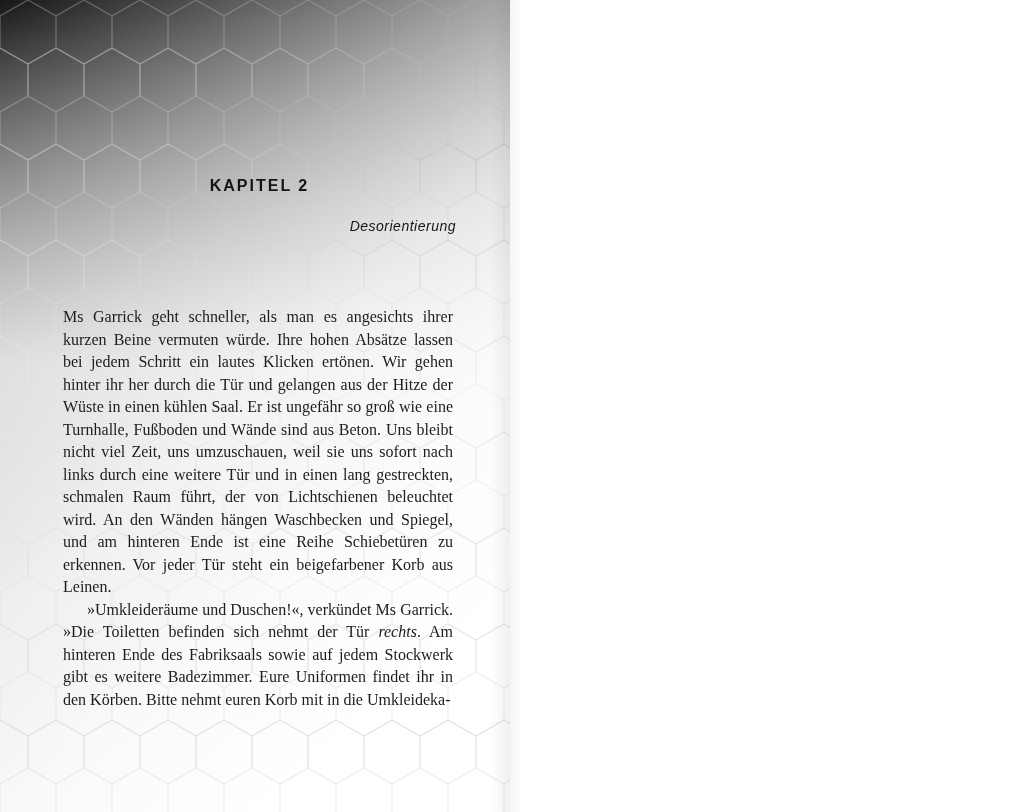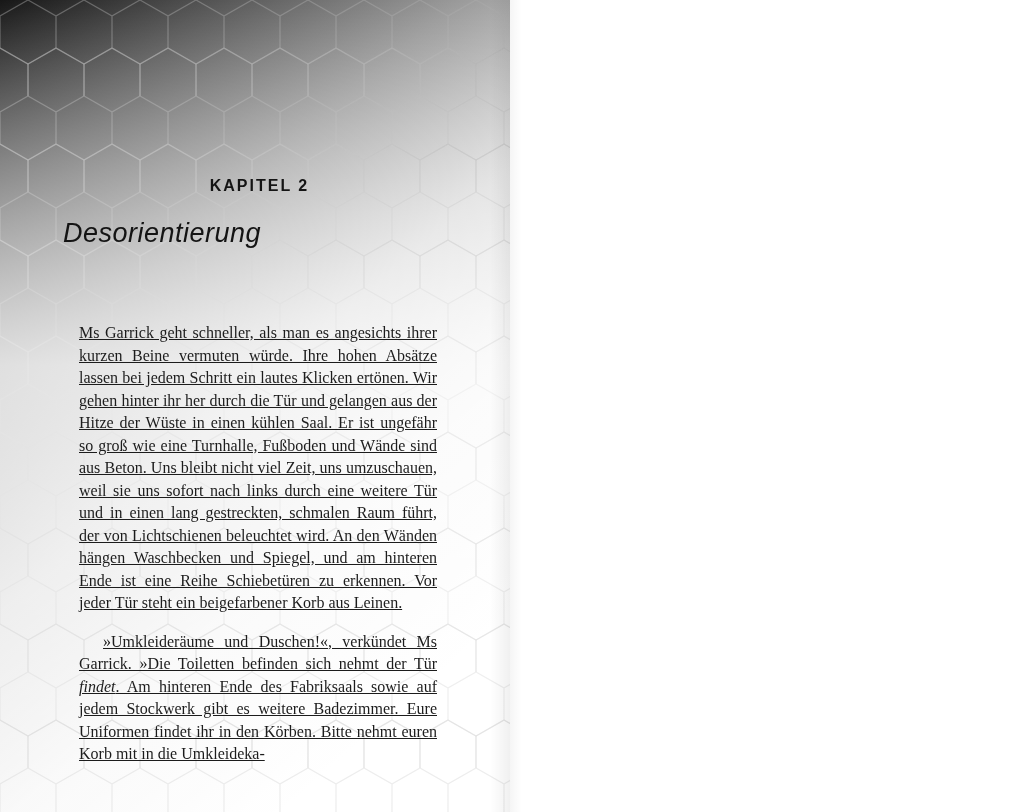--- a/index.html
+++ b/index.html
@@ -34,38 +34,38 @@
     position: absolute; left: 63px; top: 177px; width: 393px;
     text-align: center;
     font-family: "Liberation Sans", sans-serif;
     font-weight: bold;
     font-size: 16px;
     letter-spacing: 2px;
     color: #141414;
   }
   .chapter-title {
     position: absolute; left: 63px; top: 218px; width: 393px;
-    text-align: left;
+    text-align: right;
     font-family: "Liberation Sans", sans-serif;
     font-style: italic;
-    font-size: 27px;
+    font-size: 14px;
     letter-spacing: 0.5px;
     color: #141414;
   }
 
   .body-col {
     position: absolute;
     width: 390px;
     font-size: 16px;
     line-height: 22.5px;
     text-align: justify;
   }
   .body-col-left  { left: 63px;  top: 306px; }
 
-  .body-col p { margin: 16px; text-decoration: underline; }
+  .body-col p { margin: 0; }
   .body-col p.indent { text-indent: 1.5em; }
   .body-col i { font-style: italic; }
 
   .page-number {
     position: absolute; top: 714px; width: 390px;
     text-align: center;
     font-size: 15px;
     color: #1c1c1c;
   }
   .page-number-left  { left: 63px; }
@@ -104,21 +104,21 @@
         <rect x="0" y="0" width="510" height="812" fill="url(#hexpat)"></rect>
         <rect x="0" y="0" width="510" height="812" fill="url(#whitefade)"></rect>
       </svg>
     </div>
 
     <div class="chapter-label">KAPITEL 2</div>
     <div class="chapter-title">Desorientierung</div>
 
     <div class="body-col body-col-left">
         <p class=""><span>Ms Garrick geht schneller, als man es angesichts ihrer kurzen Beine vermuten würde. Ihre hohen Absätze lassen bei jedem Schritt ein lautes Klicken ertönen. Wir gehen hinter ihr her durch die Tür und gelangen aus der Hitze der Wüste in einen kühlen Saal. Er ist ungefähr so groß wie eine Turnhalle, Fußboden und Wände sind aus Beton. Uns bleibt nicht viel Zeit, uns umzuschauen, weil sie uns sofort nach links durch eine weitere Tür und in einen lang gestreckten, schmalen Raum führt, der von Lichtschienen beleuchtet wird. An den Wänden hängen Waschbecken und Spiegel, und am hinteren Ende ist eine Reihe Schiebetüren zu erkennen. Vor jeder Tür steht ein beigefarbener Korb aus Leinen.</span></p>
-        <p class="indent"><span>»Umkleideräume und Duschen!«, verkündet Ms Garrick. »Die Toiletten befinden sich nehmt der Tür </span><i>findet</i><span>. Am hinteren Ende des Fabriksaals sowie auf jedem Stockwerk gibt es weitere Badezimmer. Eure Uniformen findet ihr in den Körben. Bitte nehmt euren Korb mit in die Umkleideka-</span></p>
+        <p class="indent"><span>»Umkleideräume und Duschen!«, verkündet Ms Garrick. »Die Toiletten befinden sich nehmt der Tür </span><i>rechts</i><span>. Am hinteren Ende des Fabriksaals sowie auf jedem Stockwerk gibt es weitere Badezimmer. Eure Uniformen findet ihr in den Körben. Bitte nehmt euren Korb mit in die Umkleideka-</span></p>
       </div>
 
 
     <div class="spine-left"></div>
   </div>
 
   <div class="page page-right">
     <div class="spine-right"></div>
 
   </div>

